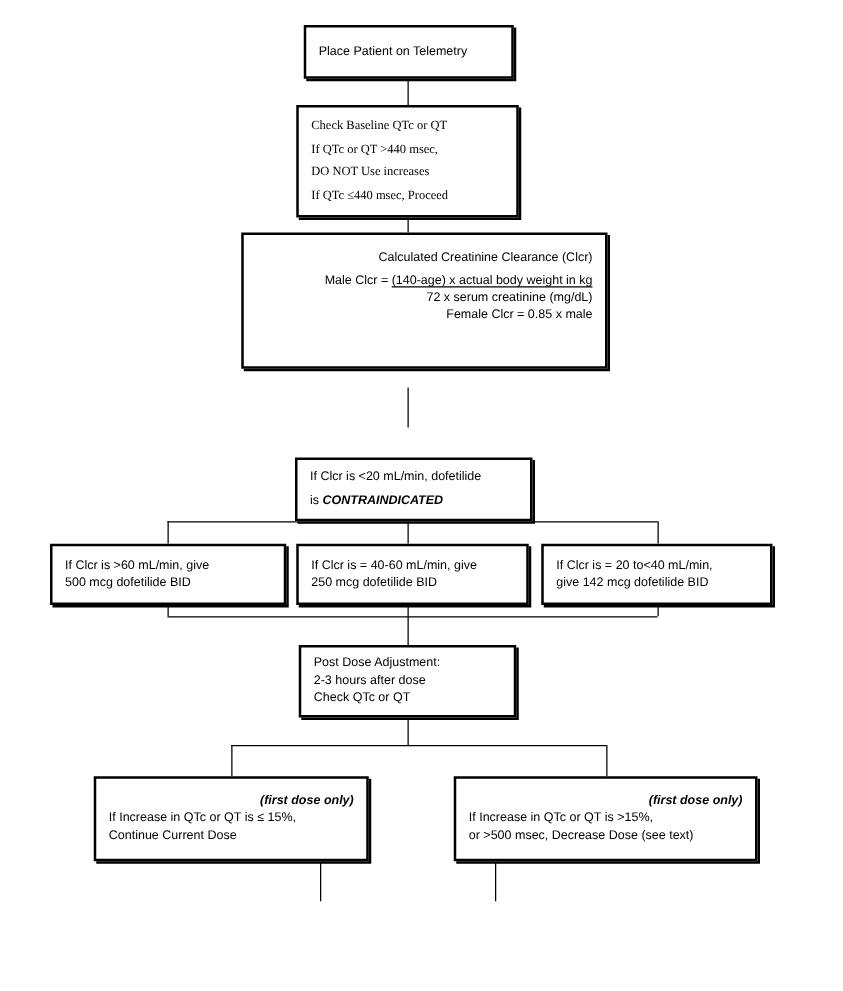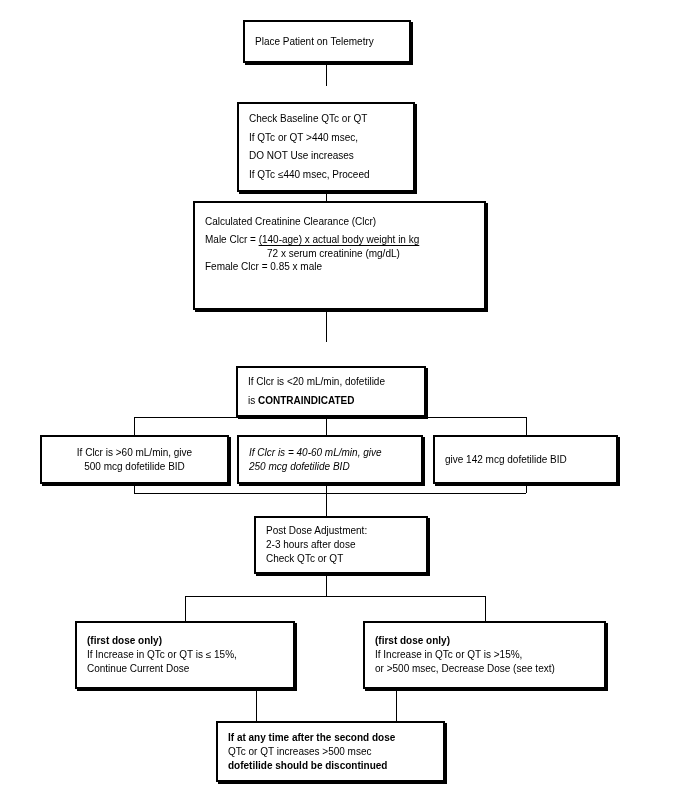--- a/index.html
+++ b/index.html
@@ -35,22 +35,22 @@
   .vline { width: 1px; }
   .hline { height: 1px; }
   .txt {
     font-size: 10px;
     line-height: 14px;
     white-space: pre;
     padding: 0 10px;
   }
   .txt.tight { line-height: 13.5px; }
   .txt.loose { line-height: 18.5px; }
-  .b { font-weight: bold; }
-  .center { text-align: left; }
+  .b { font-weight: bold; font-style: italic; }
+  .center { text-align: right; }
   .u {
     text-decoration: underline;
     text-underline-offset: 1.5px;
   }
   .frac-den { padding-left: 72px; }
   .pad-top { height: 4px; }
 </style>
 </head>
 <body>
 
@@ -79,71 +79,67 @@
   <div class="line vline" style="left:185px; top:596px; height:25px;"></div>
   <div class="line vline" style="left:485px; top:596px; height:25px;"></div>
 
   <div class="line vline" style="left:256px; top:689px; height:32px;"></div>
   <div class="line vline" style="left:396px; top:689px; height:32px;"></div>
 
   <div class="node" style="left:243px; top:20px; width:168px; height:43px;">
     <div class="txt">Place Patient on Telemetry</div>
   </div>
 
-  <div class="node" style="left:237px; top:102px; width:178px; height:90px;">
+  <div class="node" style="left:237px; top:84px; width:178px; height:90px;font-family:Liberation Serif, serif;">
     <div class="txt loose">Check Baseline QTc or QT</div>
     <div class="txt loose">If QTc or QT &gt;440 msec,</div>
     <div class="txt loose">DO NOT Use increases</div>
     <div class="txt loose">If QTc ≤440 msec, Proceed</div>
   </div>
 
-  <div class="node" style="left:193px; top:201px; width:293px; height:109px; justify-content:flex-start; padding-top:12px;">
+  <div class="node" style="left:193px; top:186px; width:293px; height:109px; justify-content:flex-start; padding-top:12px;text-align:right;">
     <div class="txt">Calculated Creatinine Clearance (Clcr)</div>
     <div class="pad-top"></div>
     <div class="txt tight"><span>Male Clcr = </span><span class="u">(140-age) x actual body weight in kg</span></div>
     <div class="txt tight frac-den">72 x serum creatinine (mg/dL)</div>
     <div class="txt tight">Female Clcr = 0.85 x male</div>
   </div>
 
   <div class="node" style="left:236px; top:342px; width:190px; height:51px;margin-top:24px;">
     <div class="txt loose">If Clcr is &lt;20 mL/min, dofetilide</div>
     <div class="txt loose"><span>is </span><span class="b">CONTRAINDICATED</span></div>
   </div>
 
-  <div class="node" style="left:40px; top:435px; width:189px; height:49px;align-items:center;">
+  <div class="node" style="left:40px; top:435px; width:189px; height:49px;">
     <div class="txt">If Clcr is &gt;60 mL/min, give</div>
     <div class="txt">500 mcg dofetilide BID</div>
   </div>
 
-  <div class="node" style="left:237px; top:435px; width:186px; height:49px;font-style:italic;">
+  <div class="node" style="left:237px; top:435px; width:186px; height:49px;">
     <div class="txt">If Clcr is = 40-60 mL/min, give</div>
     <div class="txt">250 mcg dofetilide BID</div>
   </div>
 
   <div class="node" style="left:433px; top:435px; width:185px; height:49px;">
+    <div class="txt">If Clcr is = 20 to&lt;40 mL/min,</div>
     <div class="txt">give 142 mcg dofetilide BID</div>
   </div>
 
-  <div class="node" style="left:254px; top:516px; width:174px; height:58px;">
+  <div class="node" style="left:239px; top:516px; width:174px; height:58px;">
     <div class="txt">Post Dose Adjustment:</div>
     <div class="txt">2-3 hours after dose</div>
     <div class="txt">Check QTc or QT</div>
   </div>
 
   <div class="node" style="left:75px; top:621px; width:220px; height:68px;">
     <div class="txt center b">(first dose only)</div>
     <div class="txt">If Increase in QTc or QT is ≤ 15%,</div>
     <div class="txt">Continue Current Dose</div>
   </div>
 
   <div class="node" style="left:363px; top:621px; width:243px; height:68px;">
     <div class="txt center b">(first dose only)</div>
     <div class="txt">If Increase in QTc or QT is &gt;15%,</div>
     <div class="txt">or &gt;500 msec, Decrease Dose (see text)</div>
   </div>
 
-  <div class="node" style="left:216px; top:721px; width:229px; height:61px;">
-    <div class="txt b">If at any time after the second dose</div>
-    <div class="txt">QTc or QT increases &gt;500 msec</div>
-    <div class="txt b">dofetilide should be discontinued</div>
-  </div>
 
 </div>
 
 </body></html>

